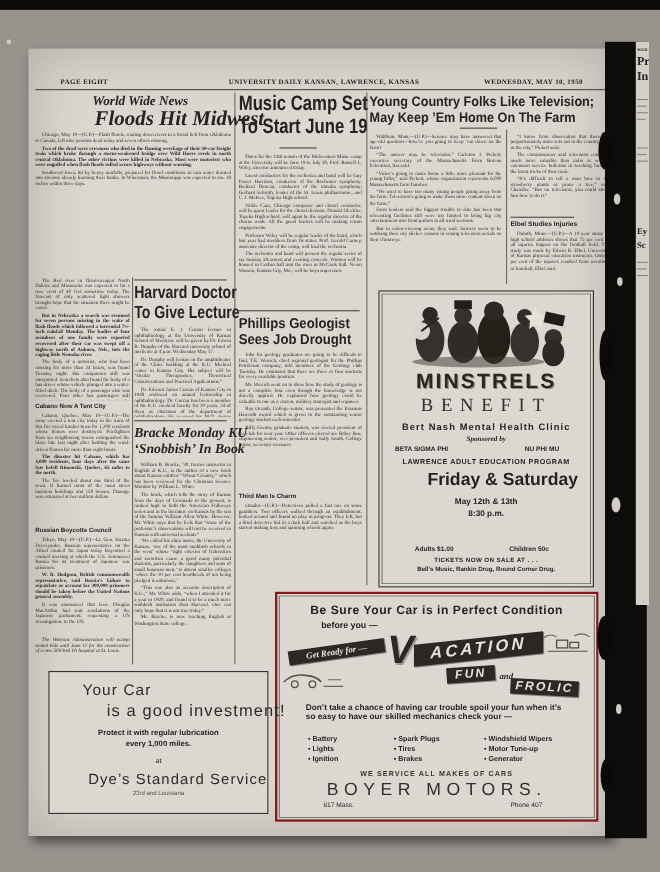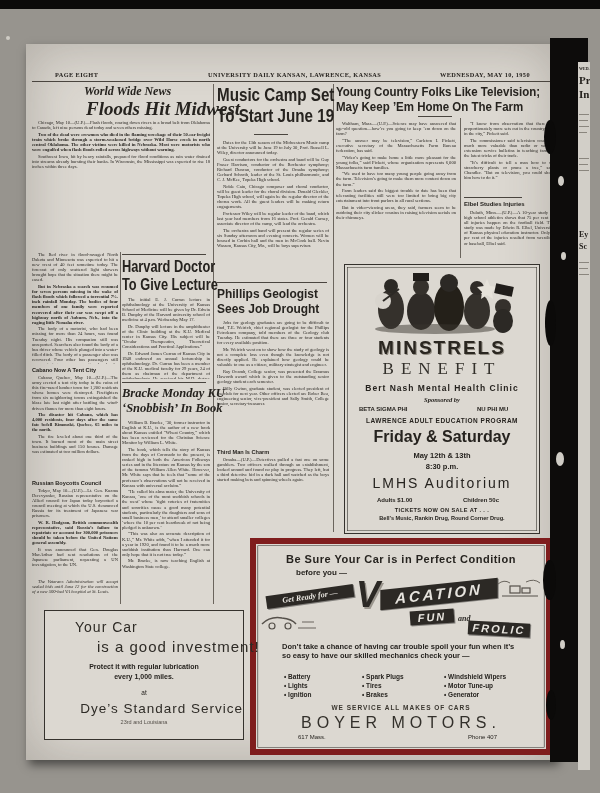--- a/index.html
+++ b/index.html
@@ -168,31 +168,30 @@
         <ellipse cx="134" cy="50" rx="10" ry="12" fill="#2c2925"></ellipse>
         <ellipse cx="66" cy="58" rx="60" ry="5" fill="#3a362f" opacity=".5"></ellipse>
       </svg>
       <div class="abs futura ctr" style="left:0;top:72px;width:194px;font-size:19px;font-weight:900;letter-spacing:2px;color:#2a2620;text-shadow:1px 1px 0 #8f8a80;">MINSTRELS</div>
       <div class="abs futura ctr" style="left:0;top:118px;width:194px;font-size:8.5px;font-weight:bold;letter-spacing:1px;">Bert Nash Mental Health Clinic</div>
       <div class="abs ctr" style="left:0;top:94px;width:194px;font-size:17px;letter-spacing:7px;color:#33302b;">BENEFIT</div>
       <div class="abs ctr" style="left:0;top:131px;width:194px;font-size:6.5px;font-style:italic;font-weight:bold;">Sponsored by</div>
       <div class="abs futura" style="left:14px;top:141px;font-size:6px;font-weight:bold;">BETA SIGMA PHI</div>
       <div class="abs futura" style="left:132px;top:141px;font-size:6px;font-weight:bold;">NU PHI MU</div>
       <div class="abs futura ctr" style="left:0;top:152px;width:194px;font-size:6.5px;font-weight:bold;letter-spacing:.5px;">LAWRENCE ADULT EDUCATION PROGRAM</div>
-      <div class="abs futura ctr" style="left:0;top:163px;width:194px;font-size:16px;font-weight:bold;">Friday &amp; Saturday</div>
+      <div class="abs futura ctr" style="left:15px;top:163px;width:194px;font-size:16px;font-weight:bold;">Friday &amp; Saturday</div>
       <div class="abs futura ctr" style="left:0;top:186px;width:194px;font-size:7.5px;font-weight:bold;">May 12th &amp; 13th</div>
       <div class="abs futura ctr" style="left:0;top:197px;width:194px;font-size:7.5px;font-weight:bold;">8:30 p.m.</div>
-      <div class="abs futura ctr" style="left:0;top:210px;width:194px;font-size:14px;letter-spacing:2px;">LMHS Auditorium</div>
       <div class="abs futura" style="left:32px;top:232px;font-size:6px;font-weight:bold;">Adults $1.00</div>
       <div class="abs futura" style="left:118px;top:232px;font-size:6px;font-weight:bold;">Children 50c</div>
       <div class="abs futura ctr" style="left:0;top:242px;width:194px;font-size:5.6px;font-weight:bold;letter-spacing:.4px;">TICKETS NOW ON SALE AT . . .</div>
       <div class="abs futura ctr" style="left:0;top:250px;width:194px;font-size:5.6px;font-weight:bold;">Bell’s Music,   Rankin Drug,   Round Corner Drug.</div>
     </div>
 
-    <div class="abs adbox" style="left:224px;top:494px;width:290px;height:205px;border:6px solid #7f1d1d;box-shadow:inset 0 0 0 1.5px #dcd8d1, inset 0 0 0 2.1px #2c2925;">
+    <div class="abs adbox" style="left:224px;top:494px;width:290px;height:205px;border:2px solid #7f1d1d;box-shadow:inset 0 0 0 1.5px #dcd8d1, inset 0 0 0 2.1px #2c2925;">
       <div class="abs futura" style="left:30px;top:9px;font-size:11px;font-weight:bold;letter-spacing:.5px;">Be Sure Your Car is in Perfect Condition</div>
       <div class="abs futura" style="left:40px;top:24px;font-size:8px;font-weight:bold;">before you —</div>
       <div class="abs" style="left:2px;top:34px;width:284px;height:60px;">
         <svg class="abs" style="left:0;top:28px;" width="60" height="26" viewBox="0 0 60 26">
           <path d="M4 18 q8 -8 20 -6 q10 1 14 6" fill="none" stroke="#55504a" stroke-width="1.5"></path>
           <circle cx="14" cy="20" r="3" fill="none" stroke="#55504a" stroke-width="1.2"></circle>
           <circle cx="30" cy="20" r="3" fill="none" stroke="#55504a" stroke-width="1.2"></circle>
           <path d="M40 22 h18 M44 16 h12" stroke="#6a655e" stroke-width="1"></path>
         </svg>
         <div class="abs ribbon" style="left:8px;top:12px;width:88px;height:13px;font-size:8px;line-height:13px;transform:rotate(-8deg);font-family:'Liberation Serif',serif;">Get Ready for —</div>
@@ -244,21 +243,21 @@
   <div class="abs" style="left:550px;top:38px;width:38px;height:724px;background:#0d0c0b;"></div>
   <div class="abs blob" style="left:544px;top:120px;width:12px;height:34px;"></div>
   <div class="abs blob" style="left:545px;top:300px;width:11px;height:46px;"></div>
   <div class="abs blob" style="left:543px;top:560px;width:13px;height:40px;"></div>
   <div class="abs blob" style="left:546px;top:690px;width:10px;height:30px;"></div>
   <div class="abs wblob" style="left:558px;top:176px;width:6px;height:10px;"></div>
   <div class="abs wblob" style="left:561px;top:252px;width:5px;height:8px;"></div>
   <div class="abs wblob" style="left:556px;top:452px;width:8px;height:14px;"></div>
   <div class="abs wblob" style="left:560px;top:640px;width:5px;height:9px;"></div>
 
-  <div class="abs" style="left:578px;top:38px;width:12px;height:708px;background:#d2cfc8;overflow:hidden;margin-top:24px;">
+  <div class="abs" style="left:578px;top:38px;width:12px;height:512px;background:#d2cfc8;overflow:hidden;">
     <div class="abs" style="left:1px;top:4px;font-size:4px;font-weight:bold;">WED.</div>
     <div class="abs" style="left:1px;top:12px;font-size:11px;font-weight:bold;">Pr</div>
     <div class="abs" style="left:1px;top:26px;font-size:11px;font-weight:bold;">In</div>
     <div class="abs fragline" style="left:1px;top:52px;width:10px;"></div>
     <div class="abs fragline" style="left:1px;top:58px;width:9px;"></div>
     <div class="abs fragline" style="left:1px;top:64px;width:10px;"></div>
     <div class="abs fragline" style="left:1px;top:70px;width:8px;"></div>
     <div class="abs fragline" style="left:1px;top:96px;width:10px;"></div>
     <div class="abs fragline" style="left:1px;top:102px;width:9px;"></div>
     <div class="abs fragline" style="left:1px;top:108px;width:10px;"></div>

